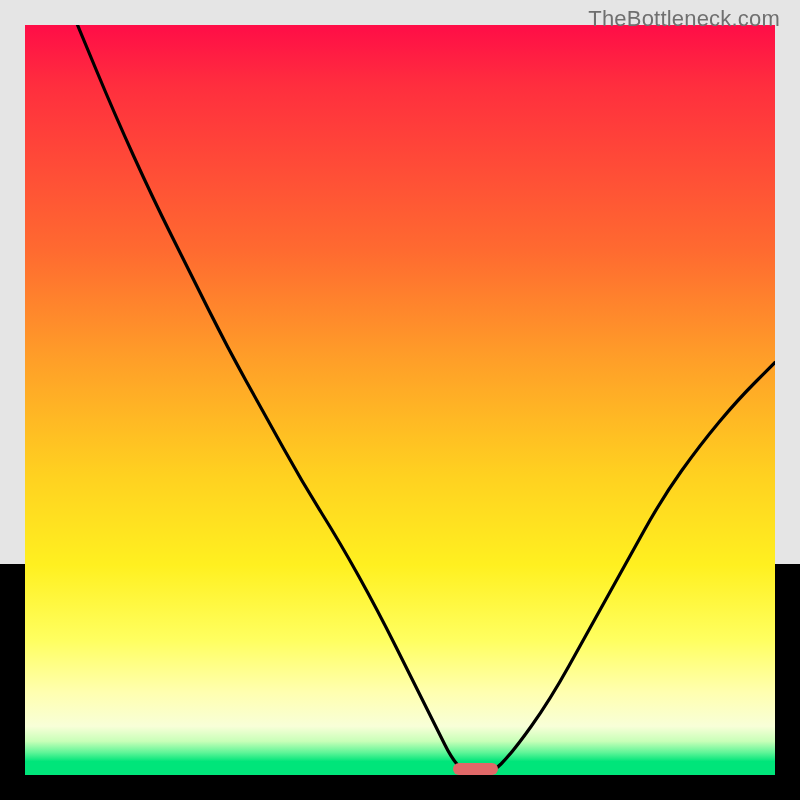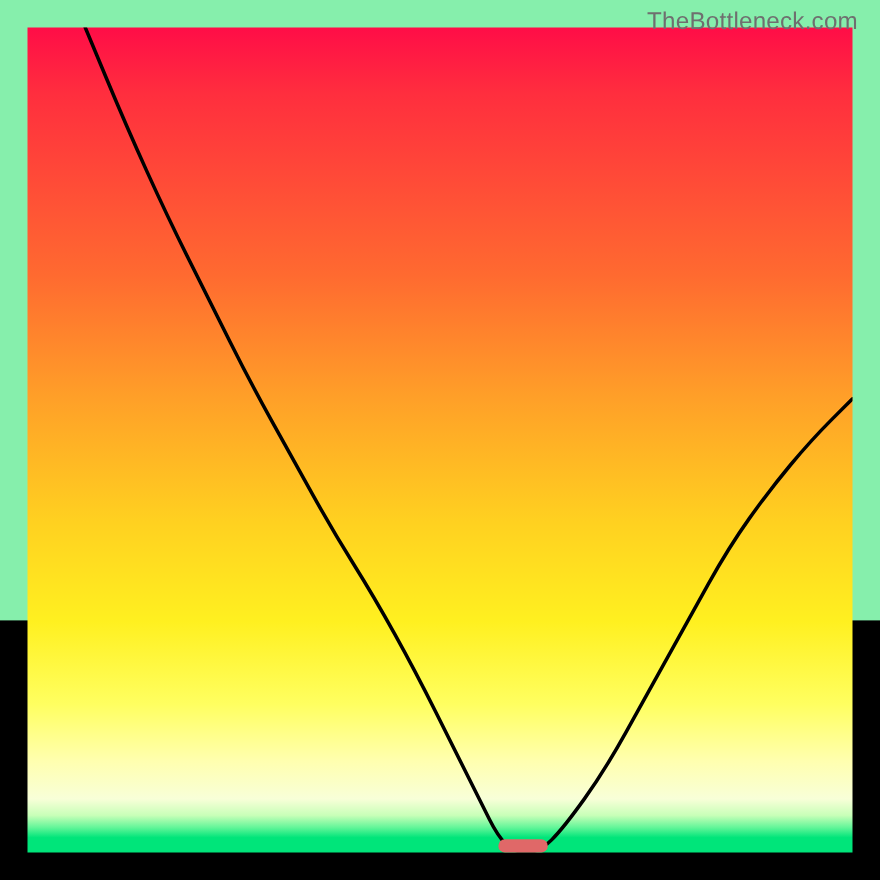--- a/index.html
+++ b/index.html
@@ -8,21 +8,21 @@
     width: 800px;
     height: 800px;
     background: #000;
     overflow: hidden;
     font-family: Arial, Helvetica, sans-serif;
   }
   .frame {
     position: relative;
     width: 800px;
     height: 564px;
-    background: #86efac;
+    background: #e5e5e5;
   }
   .plot-area {
     position: absolute;
     left: 25px;
     top: 25px;
     width: 750px;
     height: 750px;
     
     background: linear-gradient(
       to bottom,

